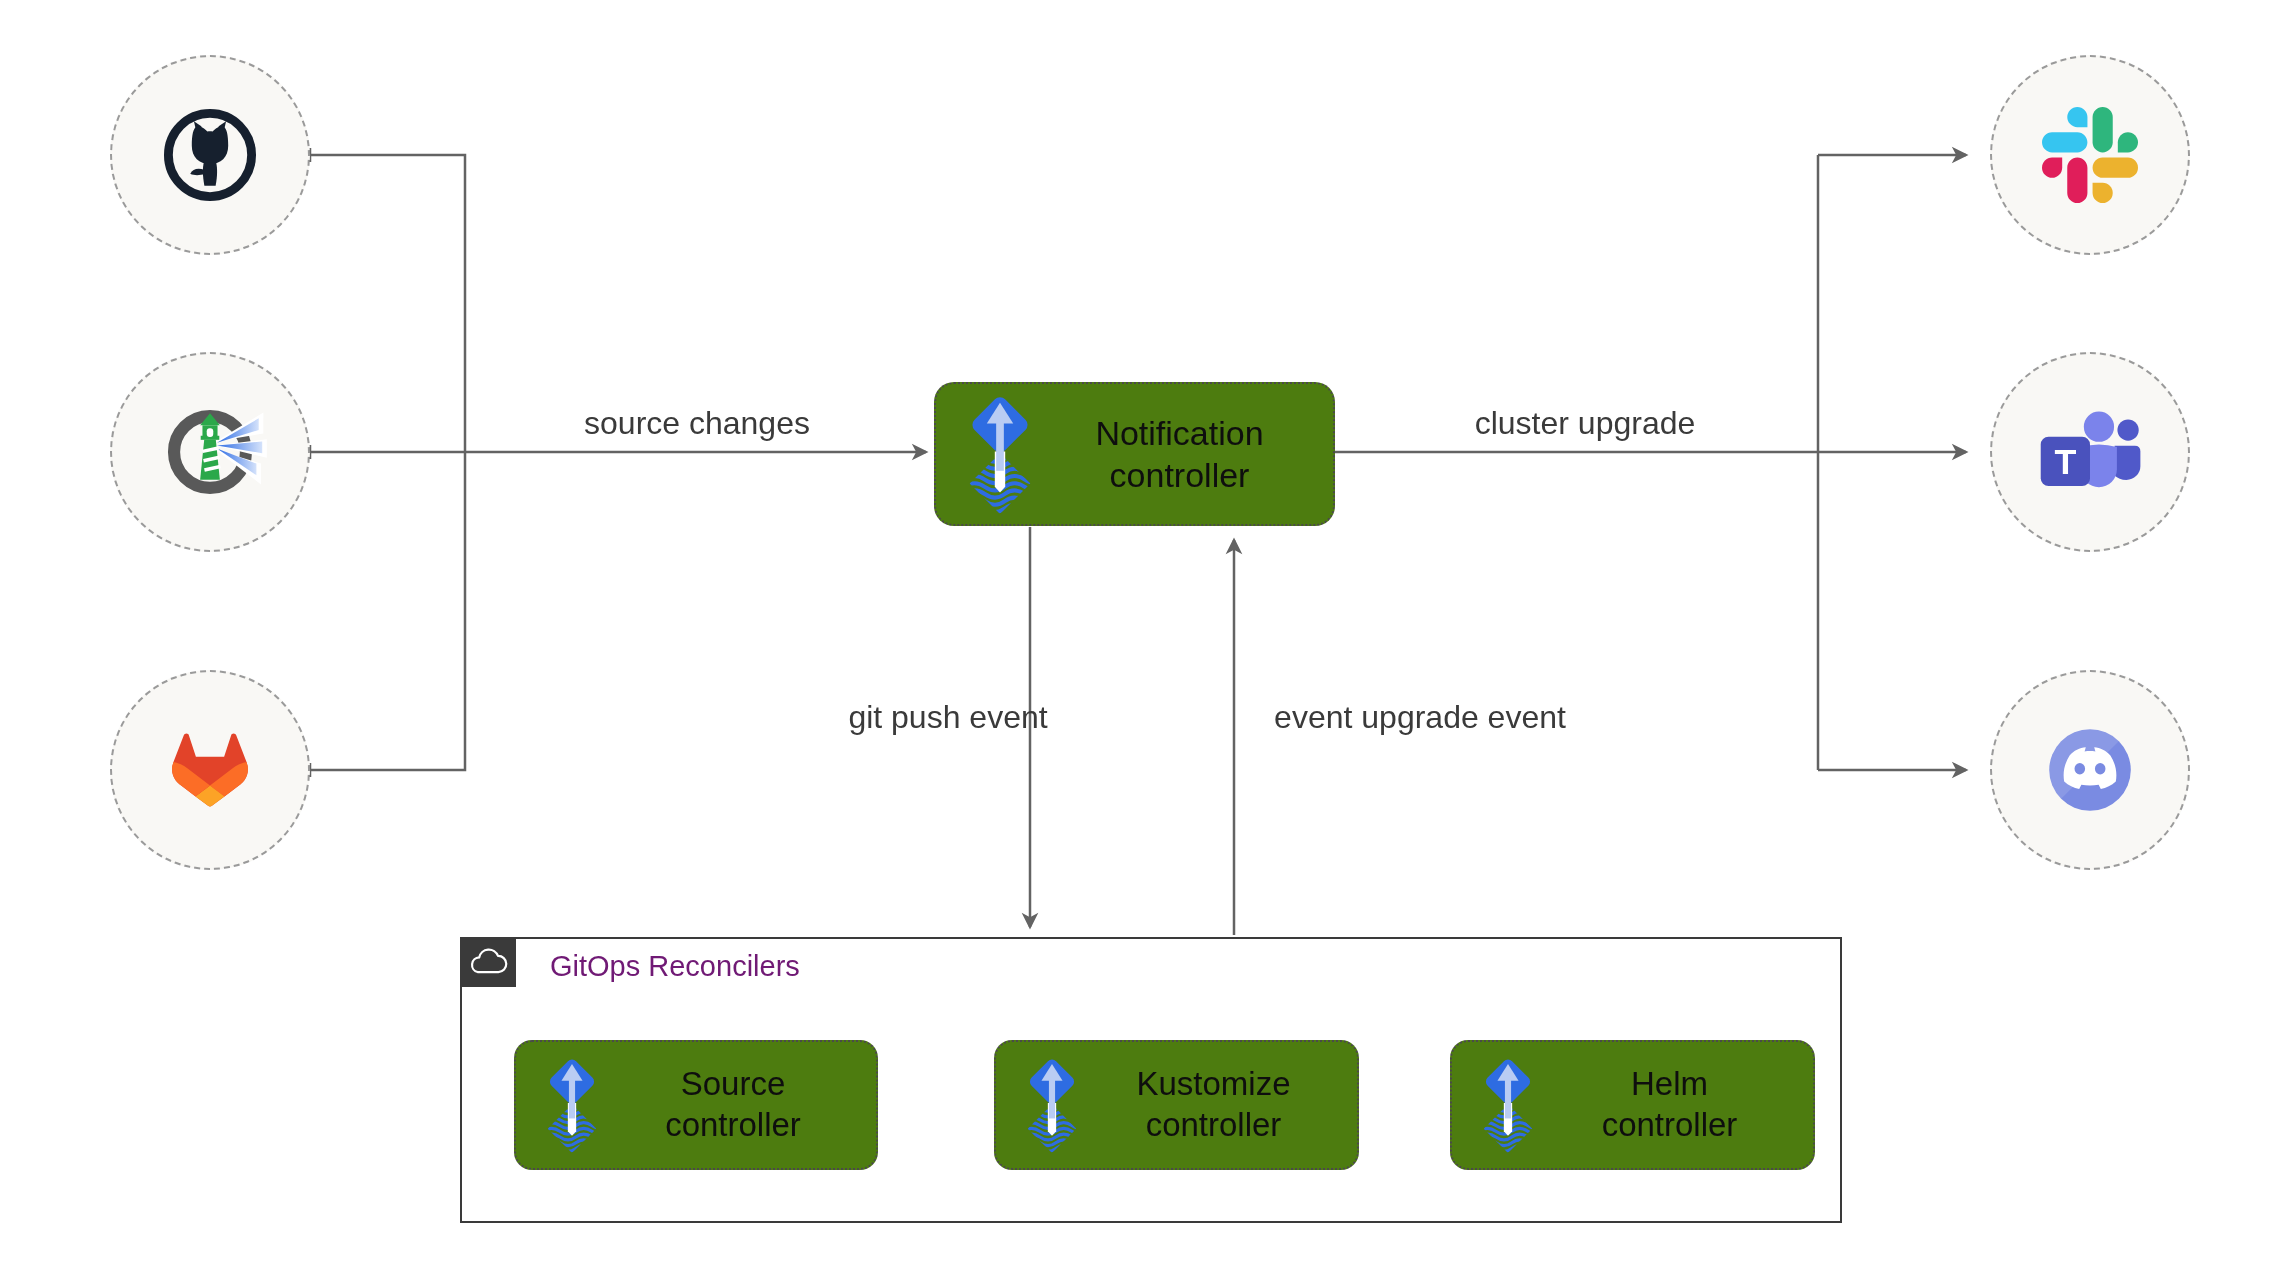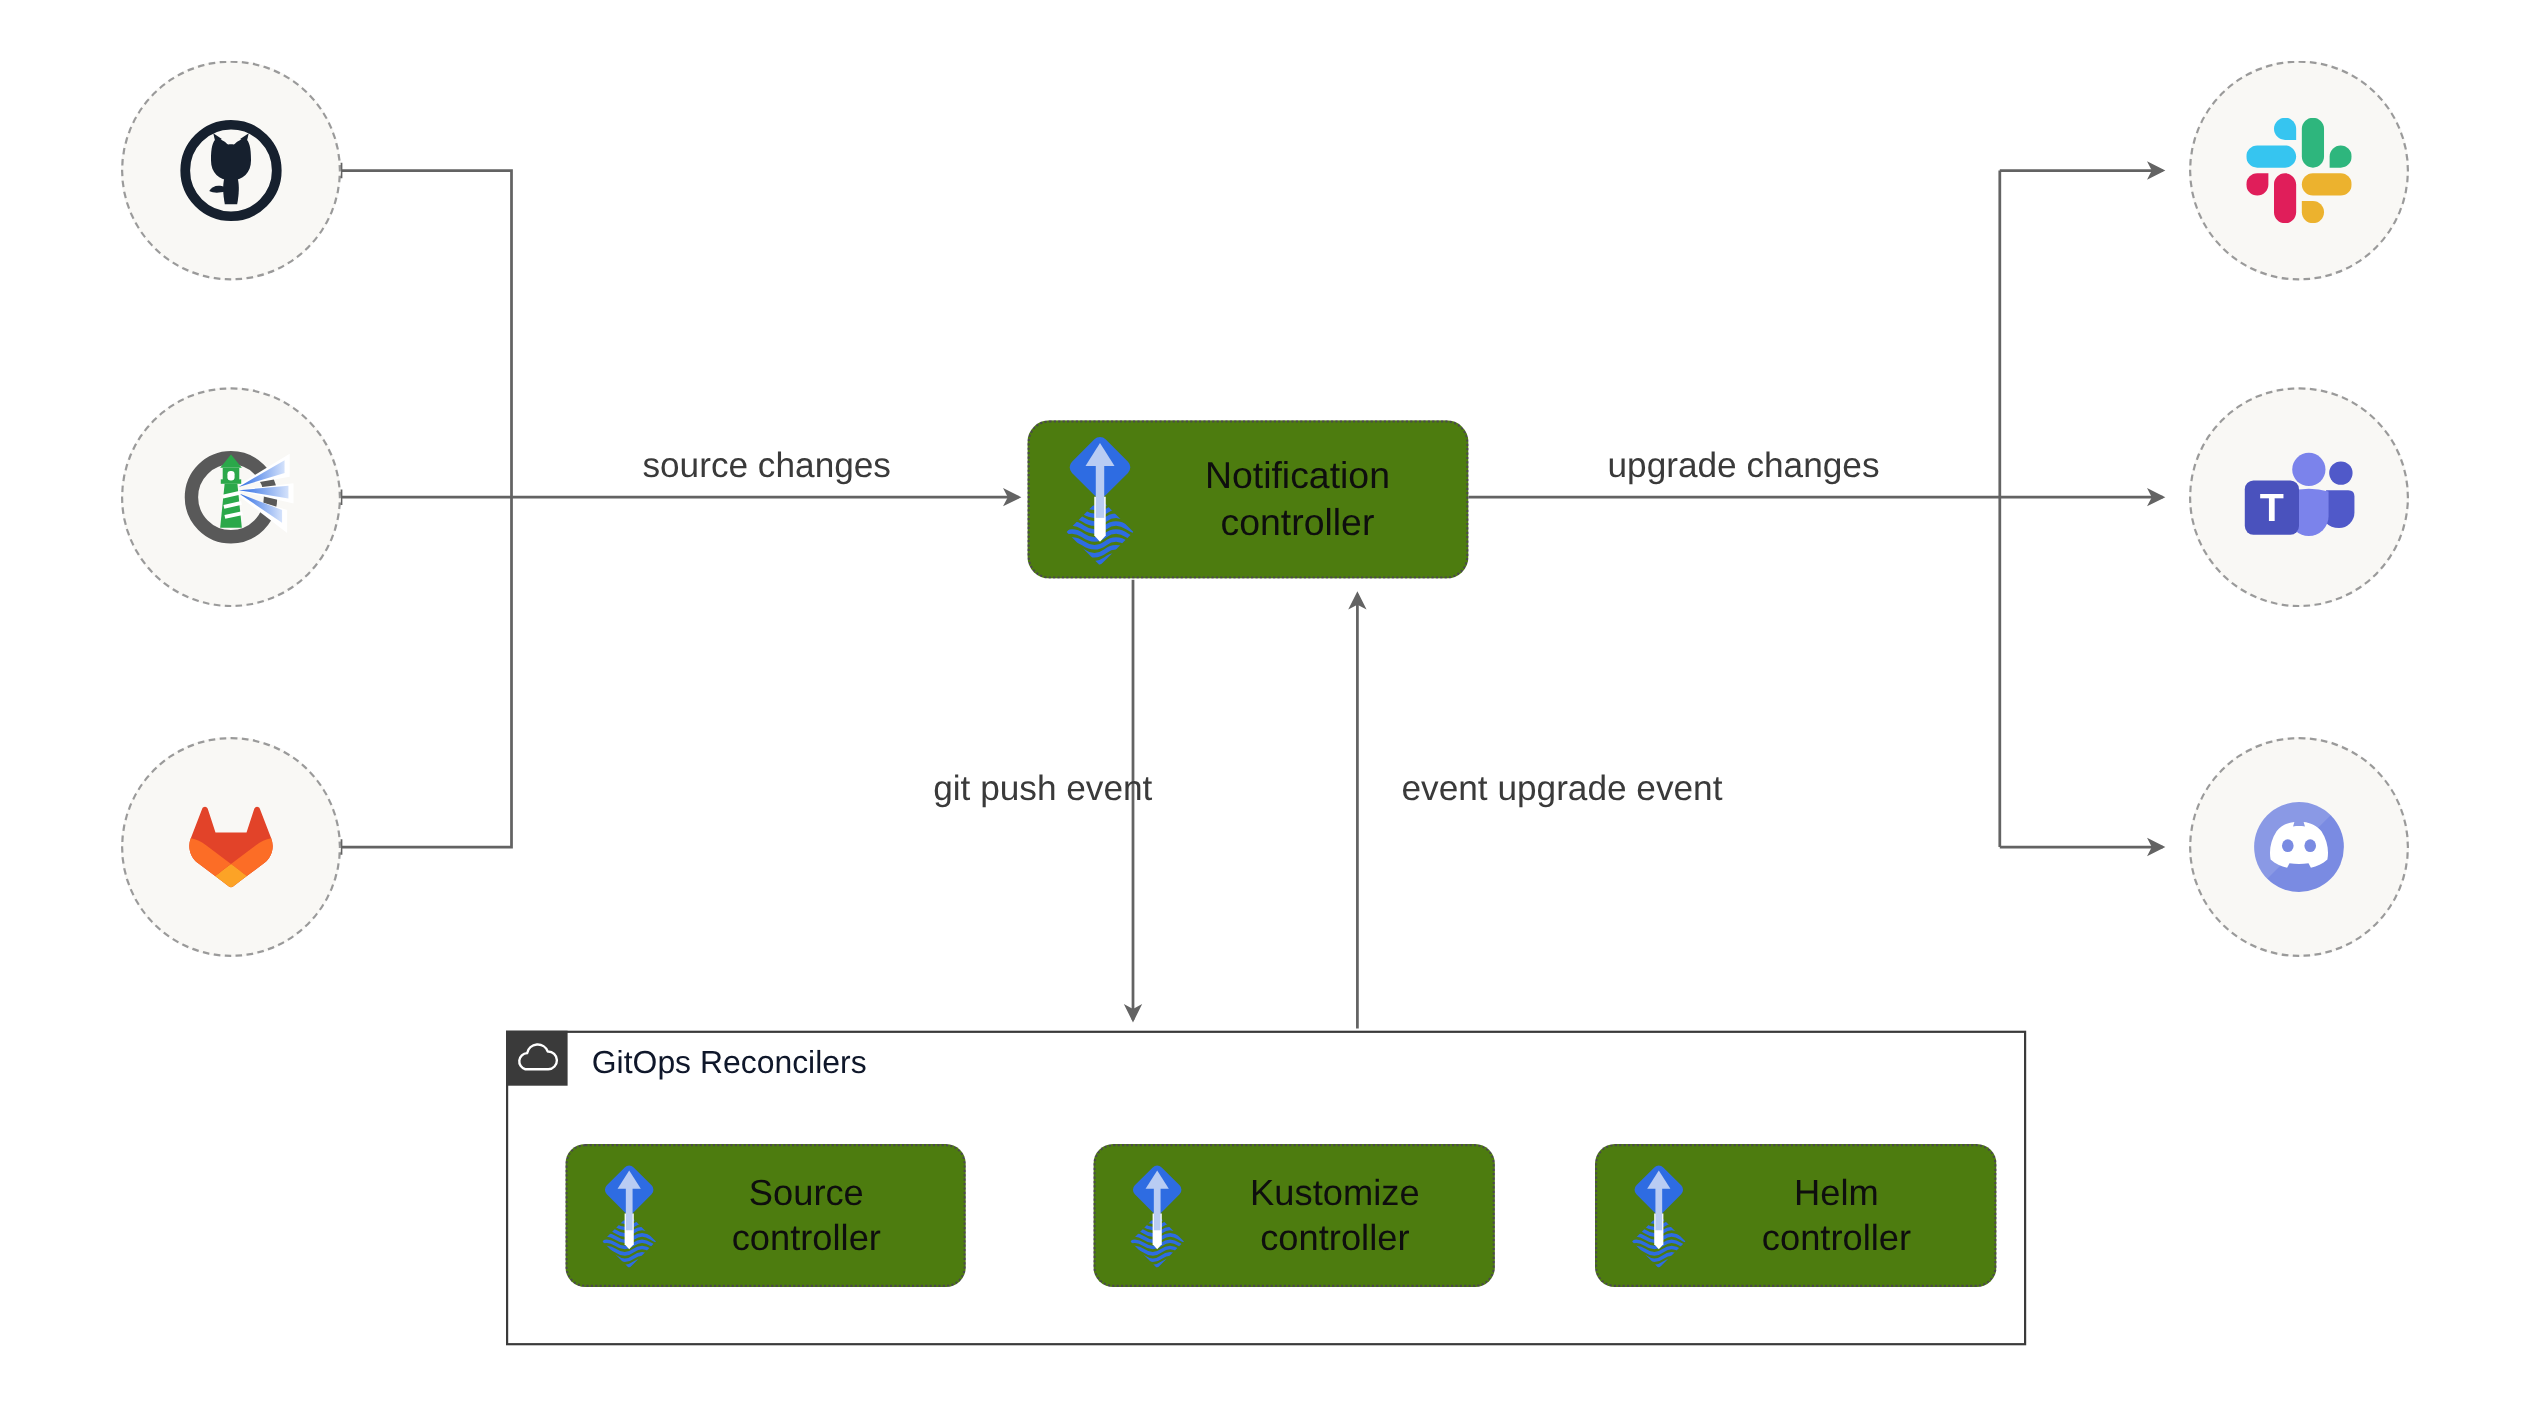--- a/index.html
+++ b/index.html
@@ -28,21 +28,21 @@
     font-size:32px;color:#3a3a3a;white-space:nowrap;
   }
   .gitops{
     position:absolute;z-index:1;background:#ffffff;border:2px solid #3a3a3a;box-sizing:border-box;
   }
   .gitops-corner{
     position:absolute;left:-2px;top:-2px;width:56px;height:50px;background:#3a3a3a;
     display:flex;align-items:center;justify-content:center;
   }
   .gitops-title{
-    position:absolute;left:76px;top:11px;font-size:29px;color:#0f172a;white-space:nowrap;
+    position:absolute;left:88px;top:11px;font-size:29px;color:#701a75;white-space:nowrap;
   }
   .hidden-defs{position:absolute;width:0;height:0;overflow:hidden;}
 </style>
 </head>
 <body>
 
 <svg class="hidden-defs" aria-hidden="true">
   <defs>
     <linearGradient id="beamGrad" x1="0" y1="0" x2="1" y2="0">
       <stop offset="0" stop-color="#2f6de4"></stop>
@@ -170,21 +170,21 @@
 
       <path d="M1030 527 V927" marker-end="url(#arrow)"></path>
       <path d="M1234 935 V540" marker-end="url(#arrow)"></path>
 
       <path d="M876 1103 H948" marker-end="url(#arrow)"></path>
       <path d="M1327 1103 H1398" marker-end="url(#arrow)"></path>
     </g>
   </svg>
 
   <div class="edge-label" style="left:697px;top:423px;text-align:right;">source changes</div>
-  <div class="edge-label" style="left:1585px;top:423px;">upgrade changes</div>
+  <div class="edge-label" style="left:1585px;top:423px;">cluster upgrade</div>
   <div class="edge-label" style="left:948px;top:717px;">git push event</div>
   <div class="edge-label" style="left:1420px;top:717px;">event upgrade event</div>
 
   <div class="node circle-node" style="left:110px;top:55px;">
     <svg width="104" height="104">
         <use href="#github-logo"></use>
       </svg>
   </div>
   <div class="node circle-node" style="left:110px;top:352px;">
     <svg width="116" height="116">

